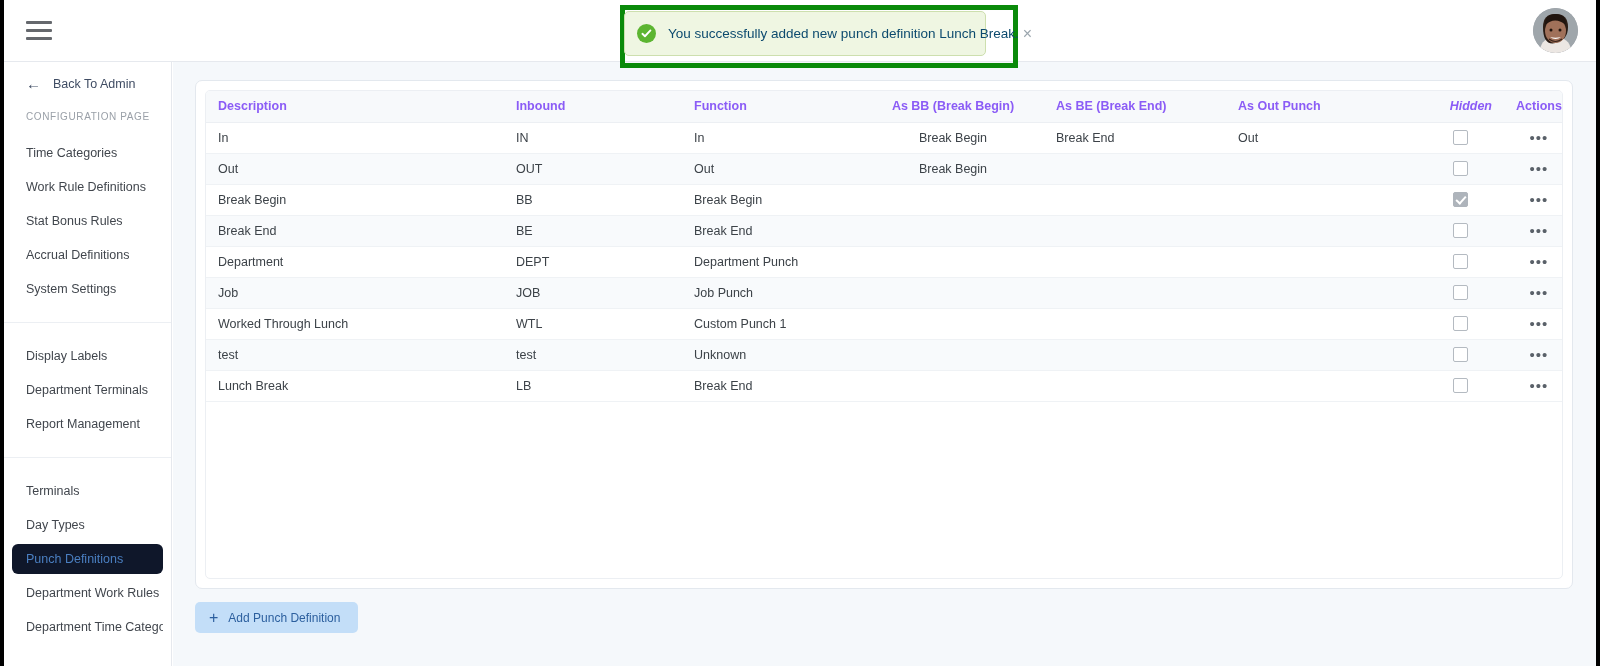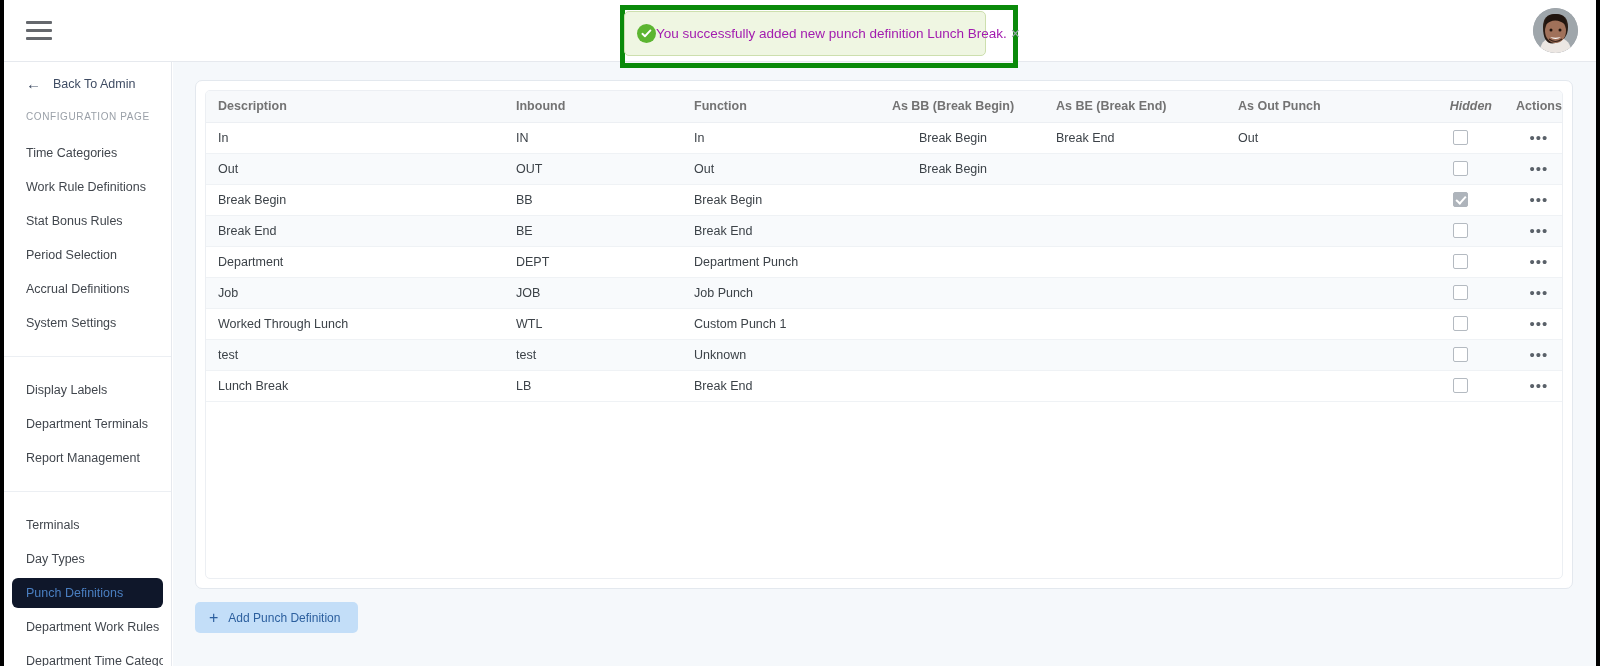--- a/index.html
+++ b/index.html
@@ -61,22 +61,23 @@
   }
   .toast-check {
     width: 19px; height: 19px; border-radius: 50%;
     background: #5cb531;
     display: flex; align-items: center; justify-content: center;
     flex: 0 0 auto;
   }
   .toast-check svg { display: block; }
   .toast-msg {
     flex: 1 1 auto;
+    margin-left: 12px;
     font-size: 13.5px;
-    color: #a21caf;
+    color: #0c4a6e;
     white-space: nowrap;
   }
   .toast-close {
     flex: 0 0 auto;
     color: #9aa5ad;
     font-size: 16px;
     line-height: 1;
     padding: 2px 4px;
     cursor: pointer;
   }
@@ -140,21 +141,21 @@
     border-radius: 5px;
     overflow: hidden;
     background: #ffffff;
   }
   table { width: 100%; border-collapse: collapse; table-layout: fixed; }
   thead th {
     background: #f7f9fb;
     text-align: left;
     font-size: 12.5px;
     font-weight: bold;
-    color: #737373;
+    color: #8b5cf6;
     padding: 8px 10px;
     border-bottom: 1px solid #eceff3;
     height: 31px;
   }
   tbody td {
     font-size: 12.5px;
     color: #3c4248;
     padding: 7px 10px;
     height: 30px;
     border-bottom: 1px solid #eff2f5;
@@ -264,21 +265,20 @@
       <span class="back-arrow">←</span>
       <span class="back-label">Back To Admin</span>
     </div>
 
     <div class="section-label">CONFIGURATION PAGE</div>
 
     <div class="nav-group">
       <div class="nav-item">Time Categories</div>
       <div class="nav-item">Work Rule Definitions</div>
       <div class="nav-item">Stat Bonus Rules</div>
-      <div class="nav-item">Period Selection</div>
       <div class="nav-item">Accrual Definitions</div>
       <div class="nav-item">System Settings</div>
     </div>
 
     <div class="nav-group bordered">
       <div class="nav-item">Display Labels</div>
       <div class="nav-item">Department Terminals</div>
       <div class="nav-item">Report Management</div>
     </div>
 

